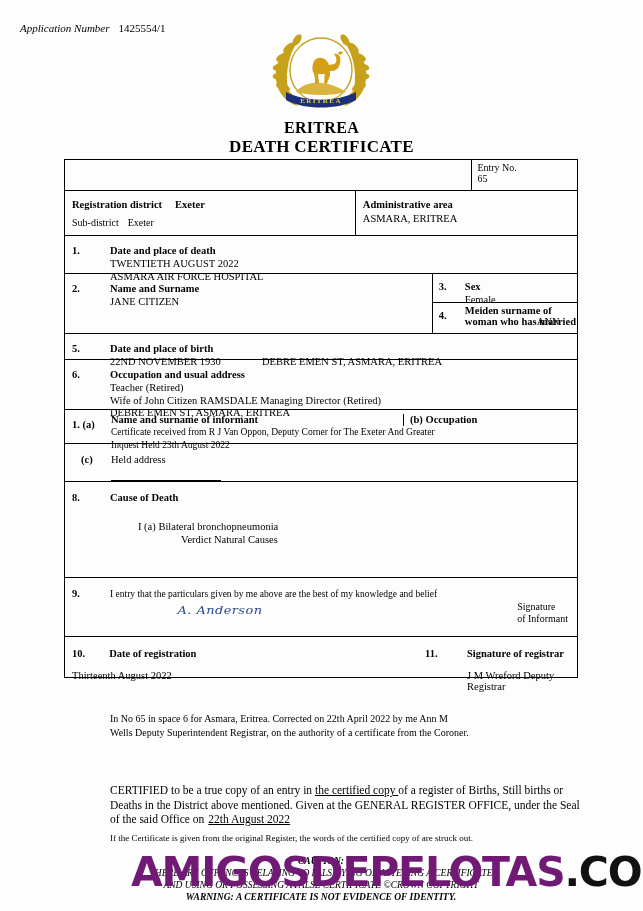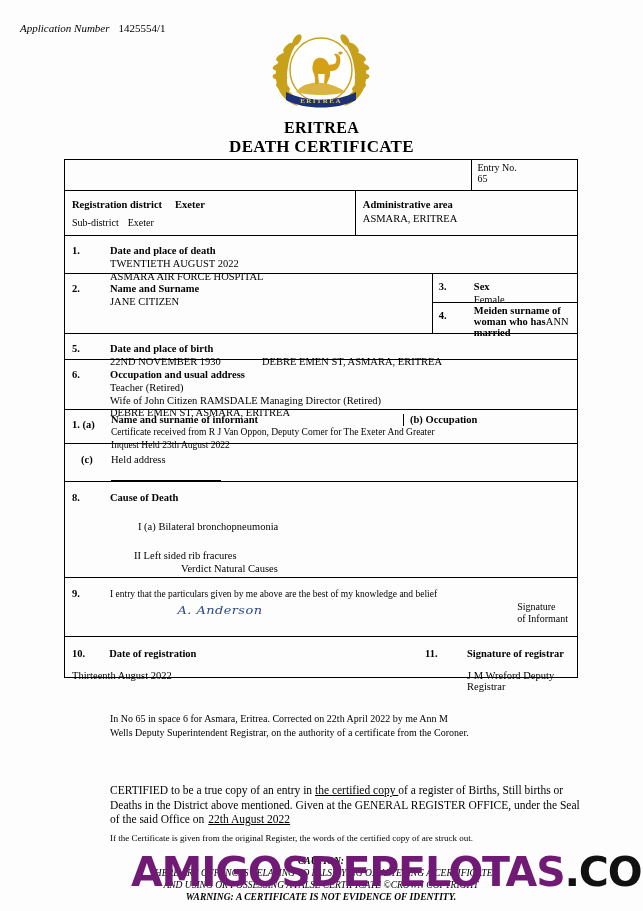--- a/index.html
+++ b/index.html
@@ -169,21 +169,21 @@
     height: 31px;
     display: flex;
     padding-top: 2px;
     box-sizing: border-box;
   }
   .mini-num {
     width: 26px;
     padding-left: 6px;
     flex: none;
   }
-  .mini-body { flex: 1; position: relative; margin-left: 9px; }
+  .mini-body { flex: 1; position: relative; }
   .mini-body .val { display: block; }
   .maiden-lines { font-weight: bold; font-size: 10.5px; line-height: 11px; }
   .maiden-value {
     position: absolute;
     left: 72px;
     top: 11px;
     font-size: 10.5px;
     font-weight: normal;
   }
 
@@ -499,21 +499,20 @@
       </div>
     </div>
 
     <div class="row row-8">
       <div class="cell row-num-label">
         <span class="num">8.</span>
       </div>
       <div class="cell row-body">
         <span class="lbl">Cause of Death</span>
         <span class="cod-item cod-1">I (a)  Bilateral bronchopneumonia</span>
-        <span class="cod-item cod-2">II  Left sided rib fracures</span>
         <span class="cod-item cod-3">Verdict Natural Causes</span>
       </div>
     </div>
 
     <div class="row row-9">
       <div class="cell row-num-label">
         <span class="num">9.</span>
       </div>
       <div class="cell row-body">
         <span class="r9-text">I entry that the particulars given by me above are the best of my knowledge and belief</span>

